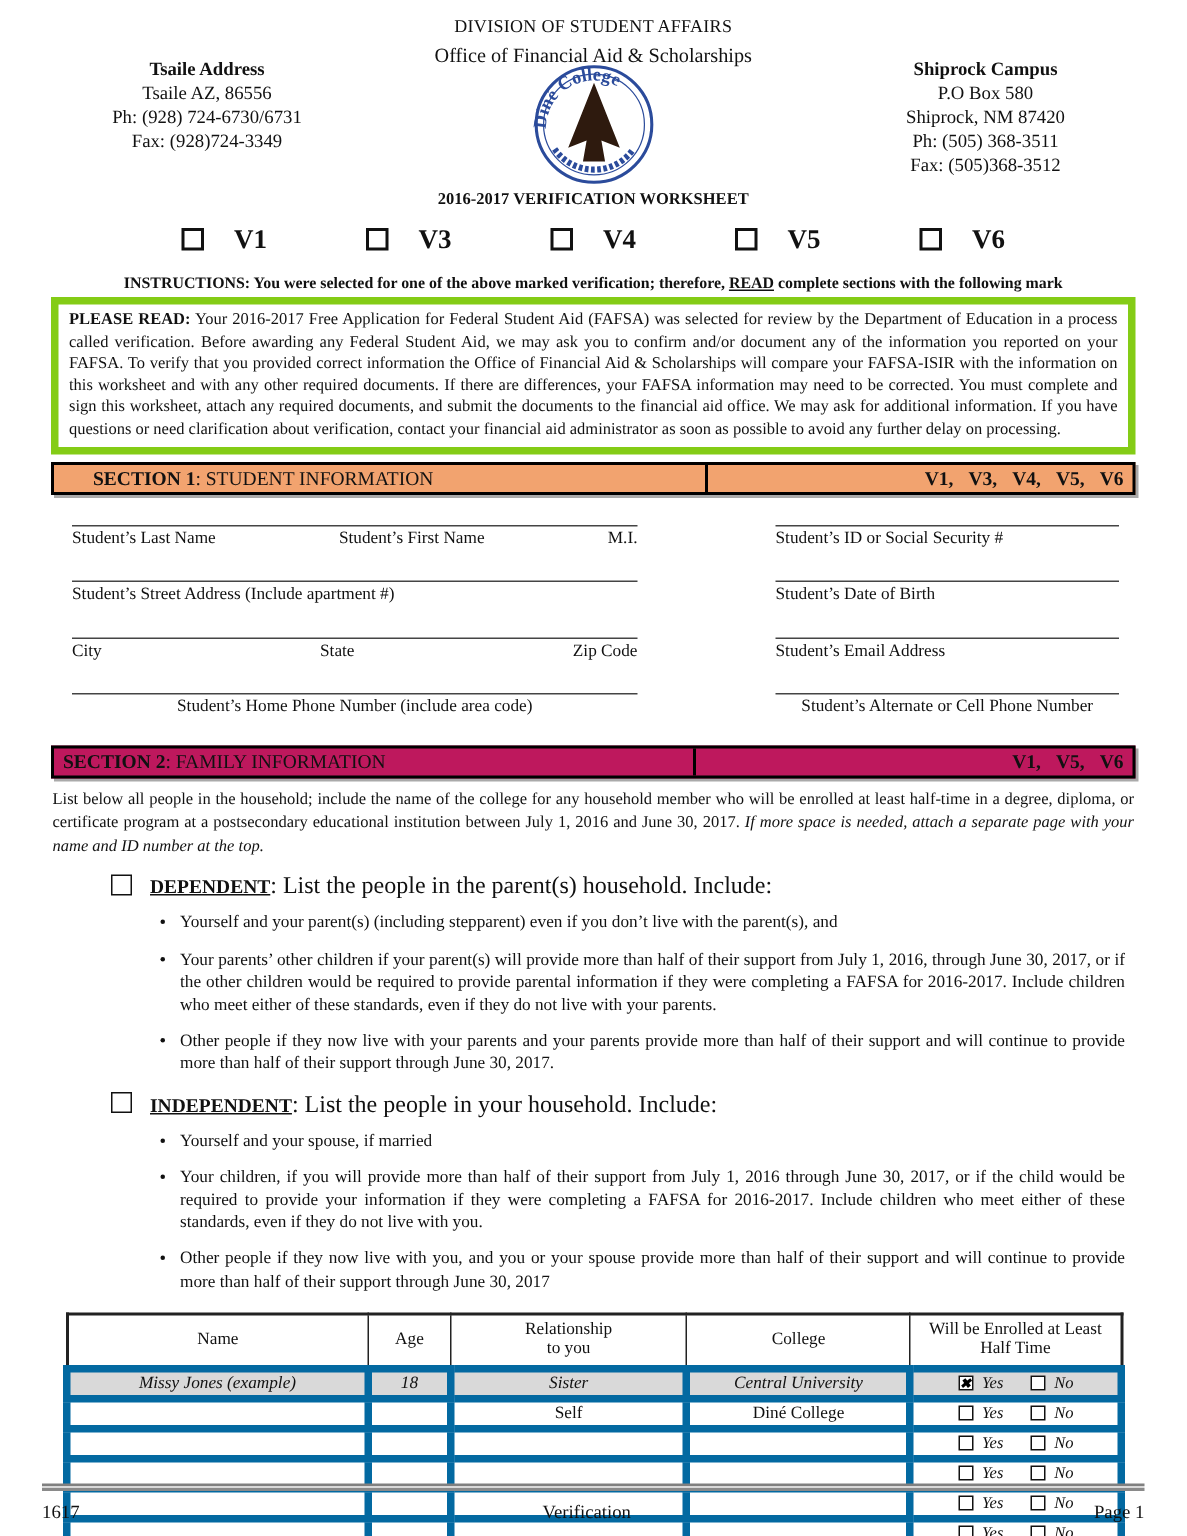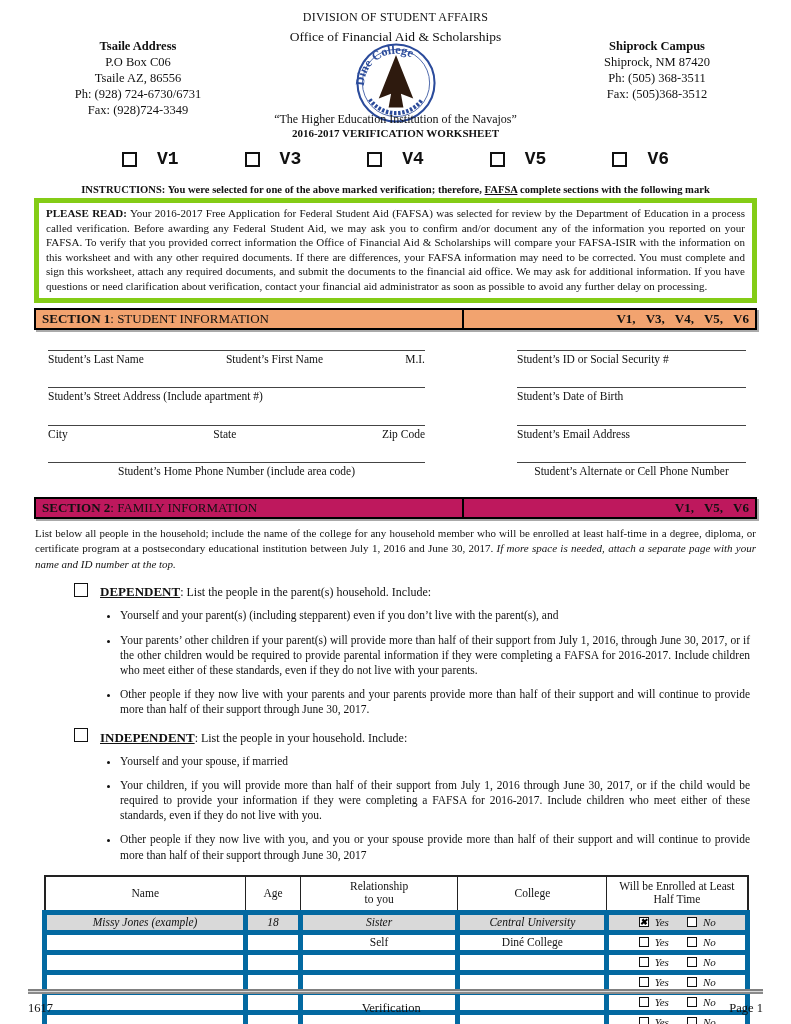--- a/index.html
+++ b/index.html
@@ -14,21 +14,21 @@
   .hdr-title { position:absolute; top:10px; width:100%; text-align:center; font-size:12px; letter-spacing:.2px; }
   .hdr-sub { position:absolute; top:29px; width:100%; text-align:center; font-size:13.5px; }
   .campus { position:absolute; top:38px; width:220px; text-align:center; font-size:12.5px; line-height:16px; }
   .campus.left { left:28px; }
   .campus.right { right:24px; }
   .campus .cname { font-weight:bold; }
   .logo { position:absolute; top:42px; left:50%; transform:translateX(-50%); }
   .tagline { position:absolute; top:112px; width:100%; text-align:center; font-size:12px; }
   .wtitle { position:absolute; top:127px; width:100%; text-align:center; font-size:11px; font-weight:bold; }
   .vrow { position:absolute; top:149px; left:0; right:0; display:flex; justify-content:center; gap:66px; }
-  .vitem { display:flex; align-items:center; gap:20px; font-family:Liberation Mono, monospace; font-weight:bold; font-size:18px; }
+  .vitem { display:flex; align-items:center; gap:20px; font-family:Liberation Serif, serif; font-weight:bold; font-size:18px; }
   .vbox { width:15px; height:15px; border:2px solid #111; background:#fff; display:inline-block; }
   
   .cb { display:inline-flex; align-items:center; justify-content:center; border:1.6px solid #111; background:#fff;
         font-family:"Liberation Sans", sans-serif; font-weight:bold; color:transparent; }
   .cb.checked { color:#000; }
   
   .instr { margin-top:6px; text-align:center; font-weight:bold; font-size:10.6px; }
   .instr u { text-decoration:underline; }
   .readbox { margin:3px 34px 0 34px; border:5px solid #84cc16; padding:3px 7px 4px 7px;
              font-size:11px; line-height:14.6px; text-align:justify; }
@@ -48,21 +48,21 @@
   .frow { position:absolute; width:100%; border-top:1.6px solid #444; padding-top:2px; font-size:11.5px; }
   .frow.trio { display:flex; justify-content:space-between; }
   .r1 { top:8px; } .r2 { top:45px; } .r3 { top:83px; } .r4 { top:120px;text-align:center; }
   
   .intro { margin:7px 35px 0 35px; font-size:11px; line-height:15.6px; text-align:justify; }
   .intro i { font-style:italic; }
   .hh-group { margin:10px 46px 0 74px; }
   .hh-head { display:flex; align-items:center; gap:12px; }
   .hh-head .cb { width:14px; height:14px; margin-top:-3px; }
   .hh-title { font-weight:bold; font-size:13px; text-decoration:underline; }
-  .hh-desc { font-size:12px; }
+  .hh-desc { font-size:16px; }
   .hh-group ul { margin:8px 0 0 46px; width:630px; }
   .hh-group li { font-size:11.5px; line-height:15.2px; margin-bottom:9px; text-align:justify; }
   
   table.hh { border-collapse:collapse; margin:12px 0 0 42px; width:708px; border:2px solid #222; }
   table.hh th { border:1px solid #222; border-bottom:2.5px solid #111; font-weight:normal; font-size:11.5px;
                 line-height:13.5px; white-space:pre-line; padding:3px 2px; text-align:center; }
   table.hh td { border:5px solid #0369a1; font-size:11.5px; height:20px; text-align:center; padding:0 3px; }
   tr.example td { background:#D9D9D9; font-style:italic; }
   td.yn { white-space:nowrap; }
   .yn-wrap { display:flex; align-items:center; justify-content:center; gap:6px; }
@@ -79,47 +79,46 @@
 <body>
 
 <div class="page">
 
   <div class="hdr">
     <div class="hdr-title">DIVISION OF STUDENT AFFAIRS</div>
     <div class="hdr-sub">Office of Financial Aid &amp; Scholarships</div>
 
     <div class="campus left">
       <div class="cname">Tsaile Address</div>
-      <div>P.O Box C06</div>
       <div>Tsaile AZ, 86556</div>
       <div>Ph: (928) 724-6730/6731</div>
       <div>Fax: (928)724-3349</div>
     </div>
 
     <div class="campus right">
       <div class="cname">Shiprock Campus</div>
+      <div>P.O Box 580</div>
       <div>Shiprock, NM 87420</div>
       <div>Ph: (505) 368-3511</div>
       <div>Fax: (505)368-3512</div>
     </div>
 
     <div class="logo">
       <svg width="82" height="82" viewBox="0 0 100 100">
         <circle cx="50" cy="50" r="47" fill="none" stroke="#2B4B9B" stroke-width="2.5"></circle>
         <circle cx="50" cy="50" r="41" fill="none" stroke="#2B4B9B" stroke-width="1"></circle>
         <path id="arcTop" d="M 12,62 A 39,39 0 1 1 88,62" fill="none"></path>
         <text font-size="15" font-weight="bold" fill="#2B4B9B" font-family="Liberation Serif, serif">
           <textPath href="#arcTop" startOffset="6%">Diné College</textPath>
         </text>
         <path d="M 18,70 A 39,39 0 0 0 82,70" fill="none" stroke="#2B4B9B" stroke-width="5" stroke-dasharray="3,2"></path>
         <polygon points="50,16 71,69 56,63 59,80 41,80 44,63 29,69" fill="#2E1A0E"></polygon>
       </svg>
     </div>
 
-    <div class="tagline">“The Higher Education Institution of the Navajos”</div>
     <div class="wtitle">2016-2017 VERIFICATION WORKSHEET</div>
 
     <div class="vrow">
       <span class="vitem">
         <span class="vbox"></span>
         <span>V1</span>
       </span>
       <span class="vitem">
         <span class="vbox"></span>
         <span>V3</span>
@@ -132,25 +131,25 @@
         <span class="vbox"></span>
         <span>V5</span>
       </span>
       <span class="vitem">
         <span class="vbox"></span>
         <span>V6</span>
       </span>
     </div>
   </div>
 
-  <div class="instr"><span>INSTRUCTIONS: You were selected for one of the above marked verification; therefore, </span><u>FAFSA</u><span> complete sections with the following mark</span></div>
+  <div class="instr"><span>INSTRUCTIONS: You were selected for one of the above marked verification; therefore, </span><u>READ</u><span> complete sections with the following mark</span></div>
 
   <div class="readbox"><span class="rb-label">PLEASE READ:</span><span> Your 2016-2017 Free Application for Federal Student Aid (FAFSA) was selected for review by the Department of Education in a process called verification. Before awarding any Federal Student Aid, we may ask you to confirm and/or document any of the information you reported on your FAFSA. To verify that you provided correct information the Office of Financial Aid &amp; Scholarships will compare your FAFSA-ISIR with the information on this worksheet and with any other required documents. If there are differences, your FAFSA information may need to be corrected. You must complete and sign this worksheet, attach any required documents, and submit the documents to the financial aid office. We may ask for additional information. If you have questions or need clarification about verification, contact your financial aid administrator as soon as possible to avoid any further delay on processing.</span></div>
 
-  <div class="secbar" style="background:#F2A36F;">
+  <div class="secbar" style="background:#F2A36F;padding-left:20px;">
     <div class="sb-left">
         <b>SECTION 1</b>
         <span>: STUDENT INFORMATION</span>
       </div>
     <div class="sb-right">V1, V3, V4, V5, V6</div>
   </div>
 
   <div class="fields">
     <div class="fcol fleft">
       <div class="frow trio r1">

